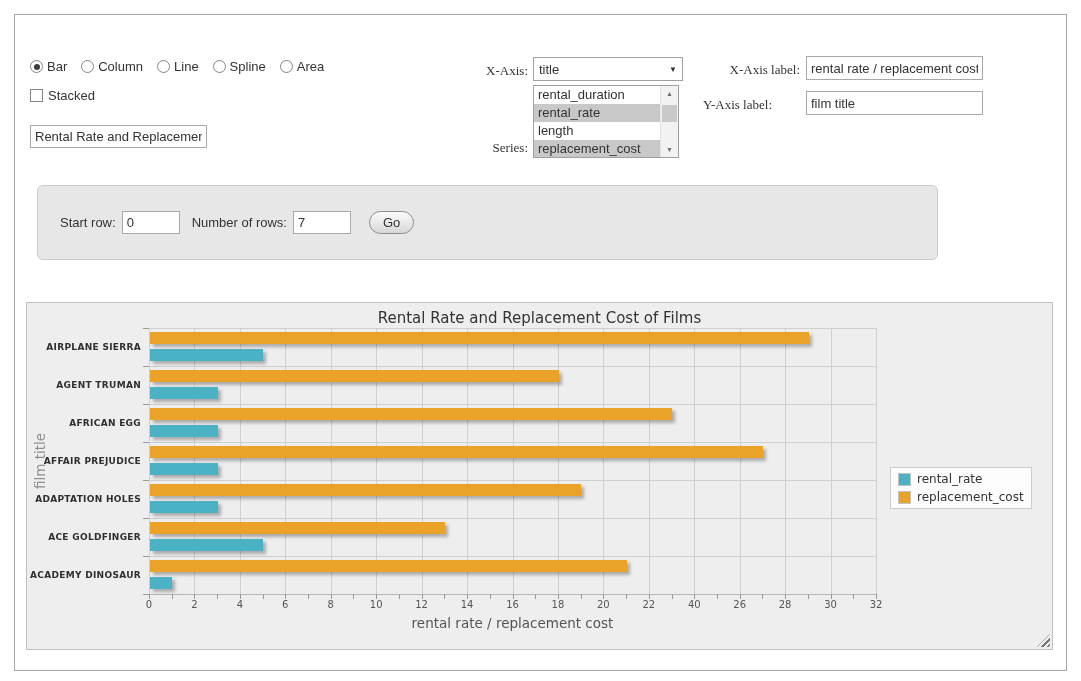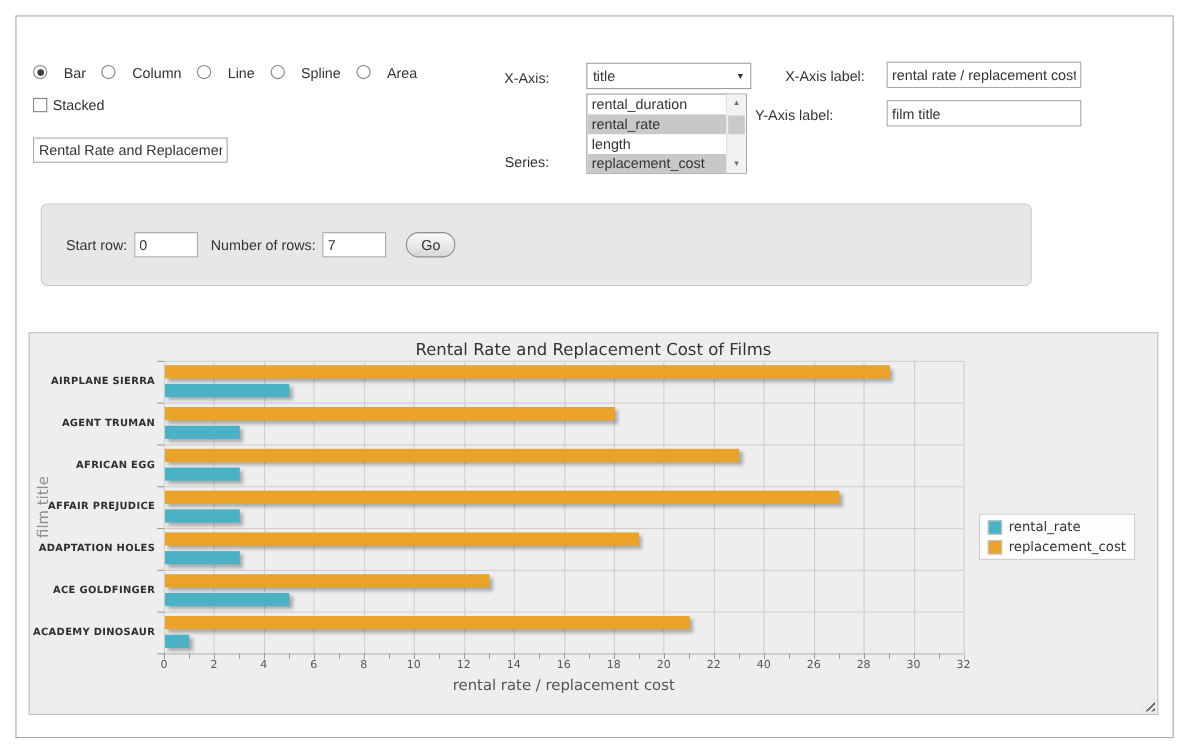--- a/index.html
+++ b/index.html
@@ -8,25 +8,25 @@
 
   
   .fieldset{left:14px;top:14px;width:1051px;height:655px;border:1px solid #a8a8a8;background:#fff;}
   .legend-box{left:30px;top:6px;background:#fff;border:1px solid #9e9e9e;box-shadow:2px 2px 4px rgba(0,0,0,.35);padding:5px 14px;font-size:13px;font-weight:bold;color:#333;}
 
   
   .radio-row{left:30px;top:59px;display:flex;align-items:center;gap:6px;font-size:13px;}
   .radio{width:13px;height:13px;border:1px solid #858585;border-radius:50%;background:#fff;display:inline-block;box-sizing:border-box;}
   .radio.sel{position:relative;}
   .radio.sel::after{content:'';position:absolute;left:2.5px;top:2.5px;width:6px;height:6px;border-radius:50%;background:#3b3b3b;}
-  .radio-item{display:flex;gap:15px;margin-right:8px;}
+  .radio-item{display:flex;align-items:center;gap:4px;margin-right:8px;}
   .checkbox-row{left:30px;top:88px;display:flex;align-items:center;gap:5px;font-size:13px;}
   .checkbox{width:13px;height:13px;border:1px solid #858585;background:#fff;box-sizing:border-box;}
   input.txt{border:1px solid #a9a9a9;background:#fff;font-family:"Liberation Sans",sans-serif;font-size:13px;color:#333;padding:2px 4px;box-sizing:border-box;outline:none;}
-  .form-label{font-size:13px;color:#333;text-align:center;}
+  .form-label{font-size:13px;color:#333;text-align:right;font-family:Liberation Serif, serif;}
 
   
   .select{left:533px;top:57px;width:150px;height:24px;border:1px solid #a0a0a0;background:#fff;display:flex;align-items:center;font-size:13px;box-sizing:border-box;}
   .select .val{flex:1;padding-left:5px;}
   .select .arrow{width:18px;text-align:center;font-size:8px;color:#333;}
 
   
   .listbox{left:533px;top:85px;width:146px;height:73px;border:1px solid #a0a0a0;background:#fff;box-sizing:border-box;display:flex;}
   .lb-opts{flex:1;overflow:hidden;}
   .lb-opt{height:18px;line-height:18px;font-size:13px;padding-left:4px;white-space:nowrap;}

